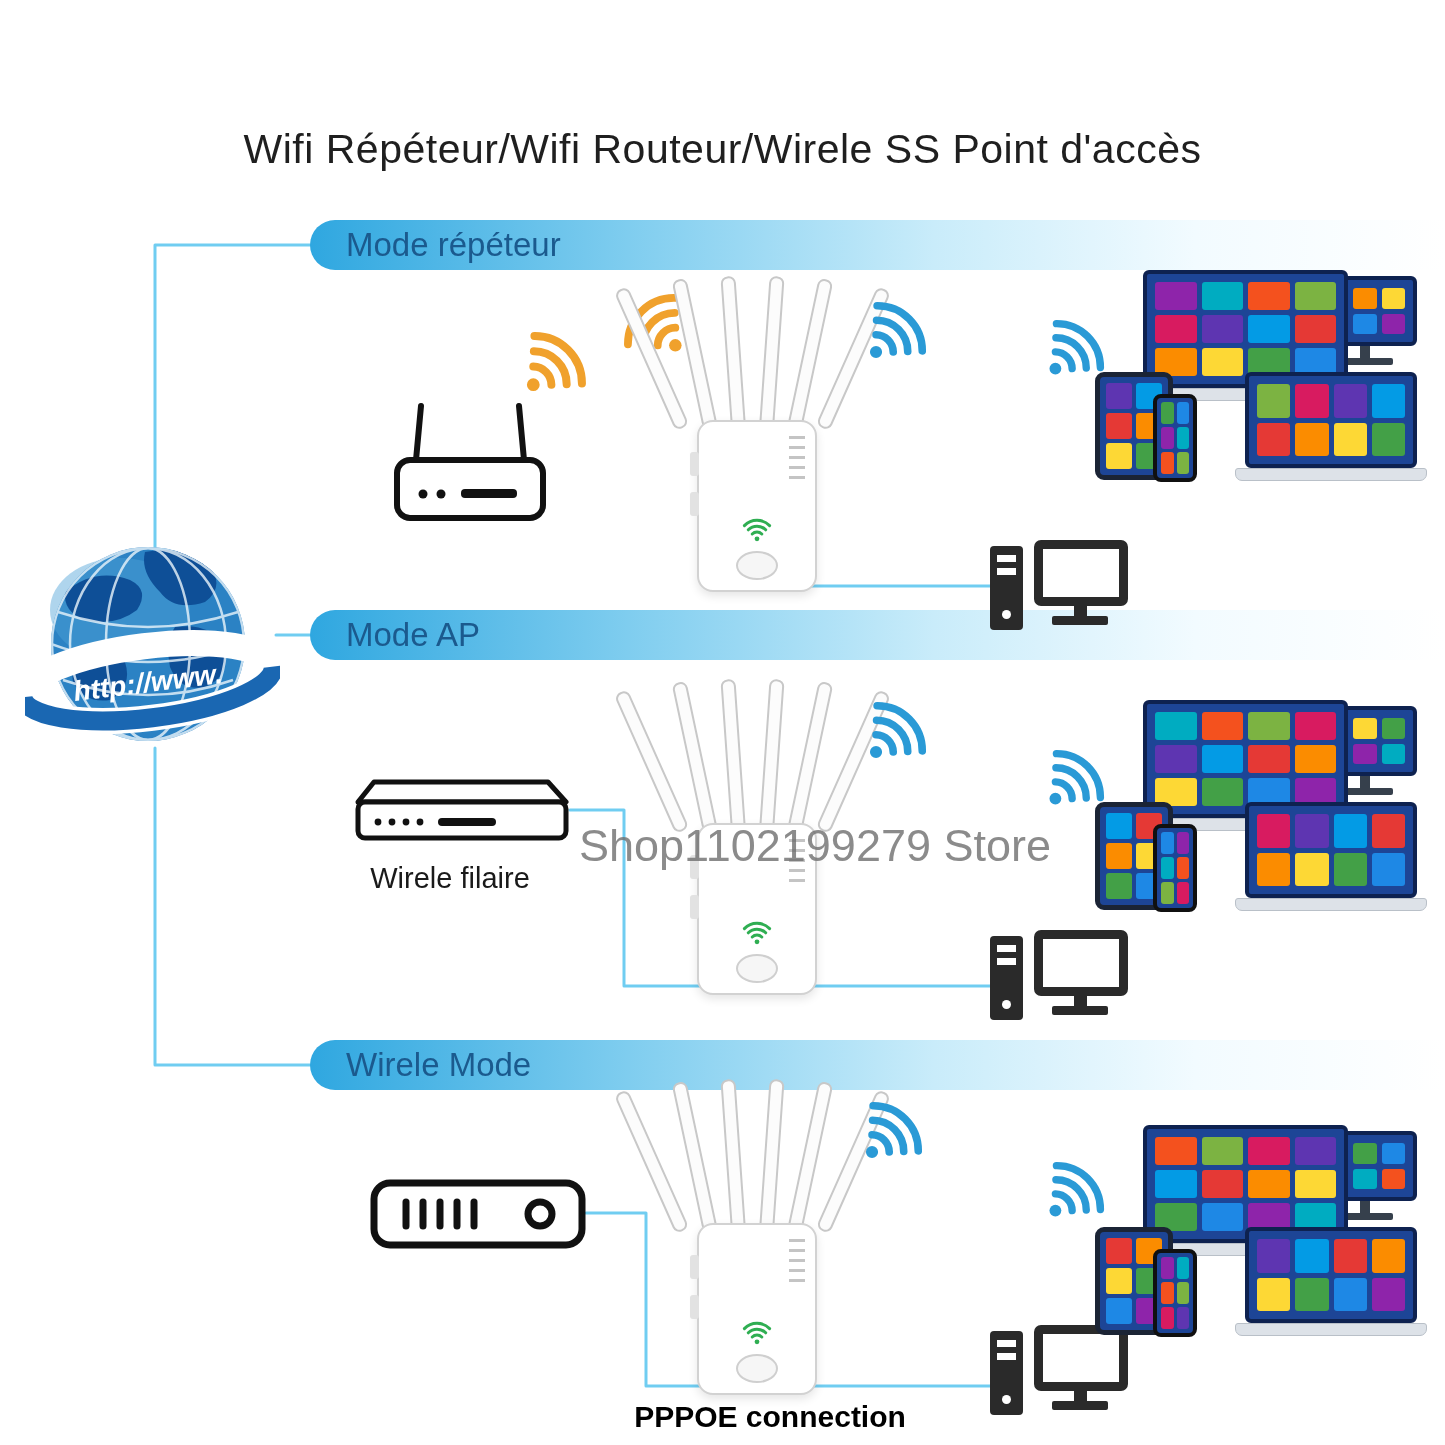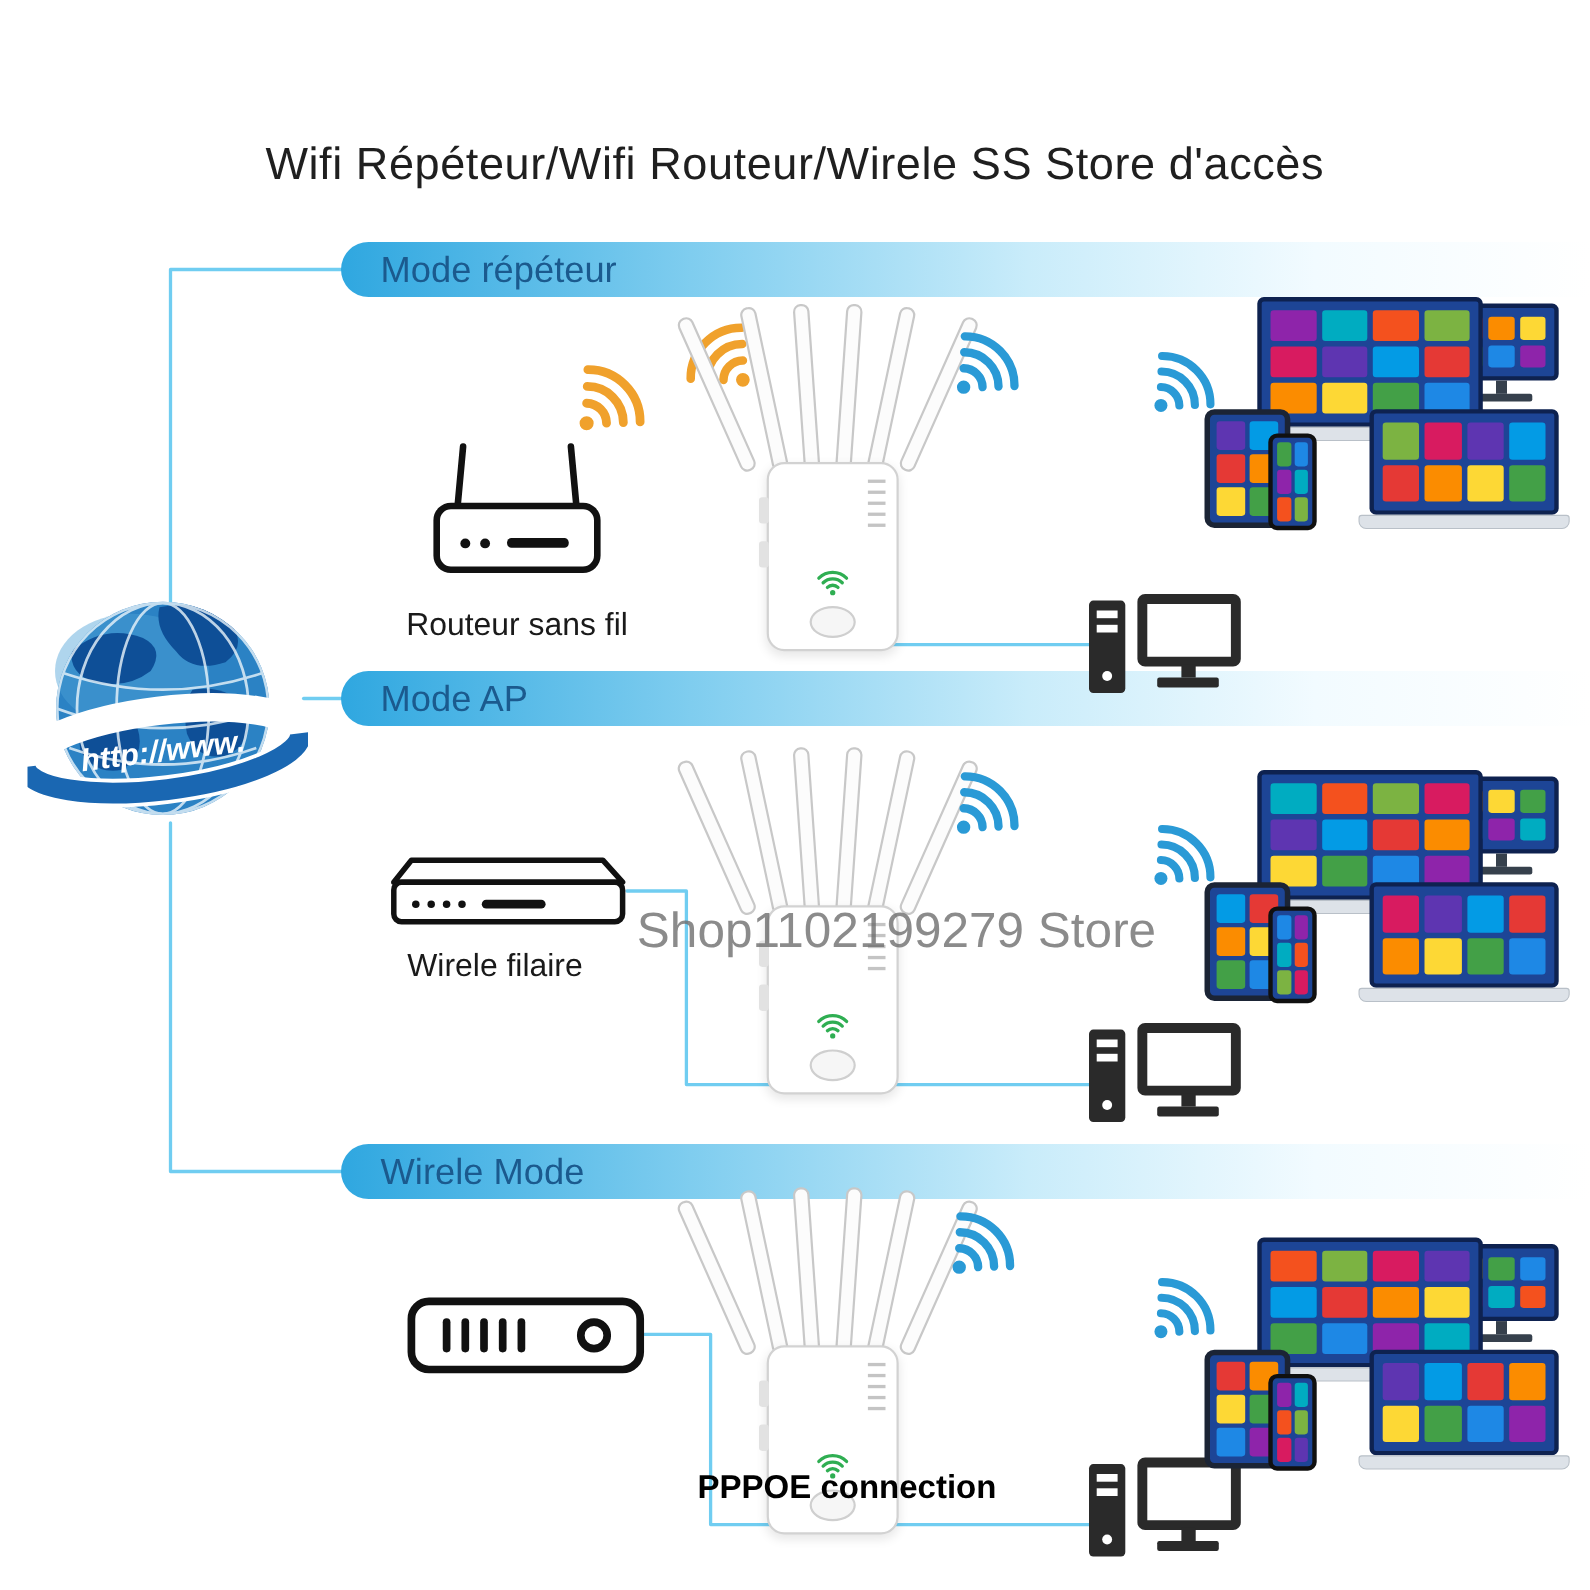--- a/index.html
+++ b/index.html
@@ -96,21 +96,21 @@
       <polyline points="276,635 310,635"></polyline>
       <polyline points="155,748 155,1065 310,1065"></polyline>
       <polyline points="806,586 992,586"></polyline>
       <polyline points="570,810 624,810 624,986 742,986"></polyline>
       <polyline points="806,986 992,986"></polyline>
       <polyline points="586,1213 646,1213 646,1386 740,1386"></polyline>
       <polyline points="806,1386 992,1386"></polyline>
     </g>
   </svg>
 
-  <div class="title">Wifi Répéteur/Wifi Routeur/Wirele SS Store d'accès</div>
+  <div class="title">Wifi Répéteur/Wifi Routeur/Wirele SS Point d'accès</div>
 
   <div class="mode-bar" style="top:220px;">
     <span>Mode répéteur</span>
   </div>
   <div class="mode-bar" style="top:610px;">
     <span>Mode AP</span>
   </div>
   <div class="mode-bar" style="top:1040px;">
     <span>Wirele Mode</span>
   </div>
@@ -159,21 +159,20 @@
   <div class="abs" style="left:383px;top:398px;">
     <svg width="175" height="145" viewBox="0 0 175 145" fill="none" stroke="#111" stroke-width="6" stroke-linecap="round" stroke-linejoin="round">
       <path d="M38 8 L33 62"></path>
       <path d="M136 8 L141 62"></path>
       <rect x="14" y="62" width="146" height="58" rx="13" fill="#fff"></rect>
       <circle cx="40" cy="96" r="4.5" fill="#111" stroke="none"></circle>
       <circle cx="58" cy="96" r="4.5" fill="#111" stroke="none"></circle>
       <rect x="78" y="91" width="56" height="9" rx="4" fill="#111" stroke="none"></rect>
     </svg>
   </div>
-  <div class="device-label" style="left:330px;top:552px;width:280px;">Routeur sans fil</div>
 
   <span class="wifi orange" style="left:622px;top:292px;width:78px;height:78px;transform:rotate(-45deg);">
   <svg viewBox="0 0 100 100">
     <g fill="none" stroke="currentColor" stroke-width="10" stroke-linecap="round">
       <path d="M34 60 A23 23 0 0 1 66 60"></path>
       <path d="M21 46 A41 41 0 0 1 79 46"></path>
       <path d="M8 32 A59 59 0 0 1 92 32"></path>
     </g>
     <circle cx="50" cy="76" r="8" fill="currentColor"></circle>
   </svg>
@@ -564,15 +563,15 @@
   <div class="tower">
     <i class="t1"></i>
         <i class="t2"></i>
         <i class="t3"></i>
   </div>
   <div class="mon"></div>
   <div class="mstand"></div>
   <div class="mbase"></div>
 </div>
 
-  <div class="device-label pppoe" style="left:560px;top:1336px;width:420px;">PPPOE connection</div>
+  <div class="device-label pppoe" style="left:560px;top:1400px;width:420px;">PPPOE connection</div>
 
 </div>
 
 </body></html>

